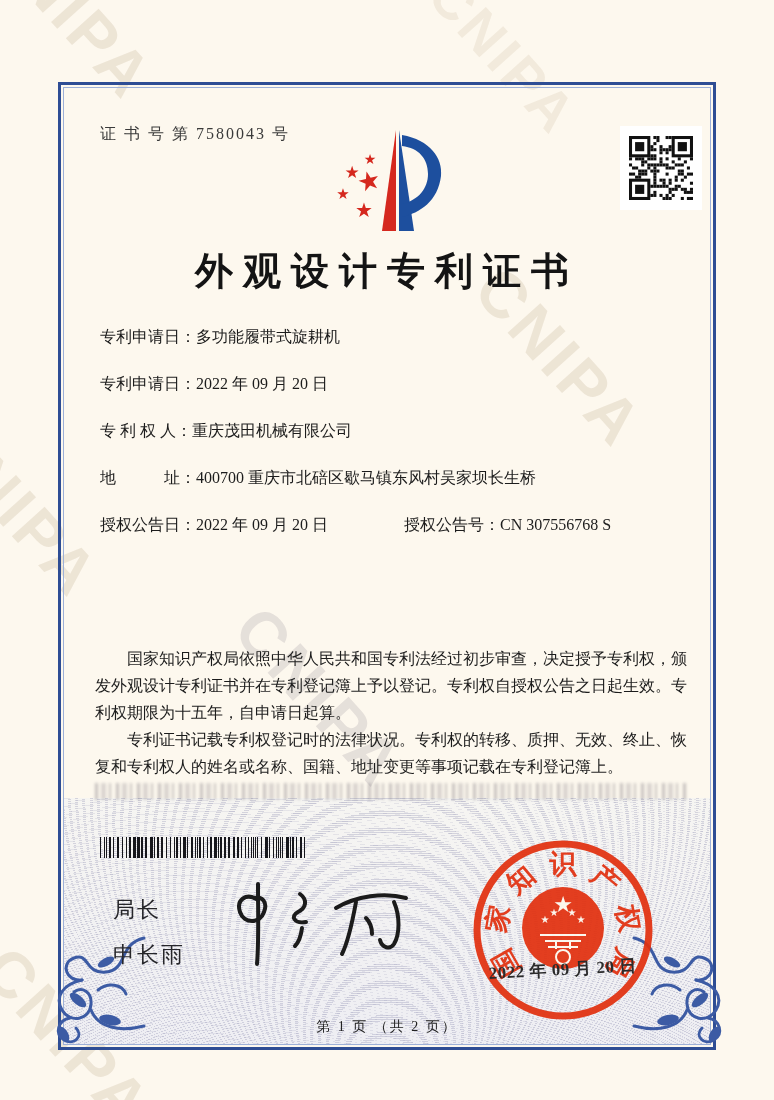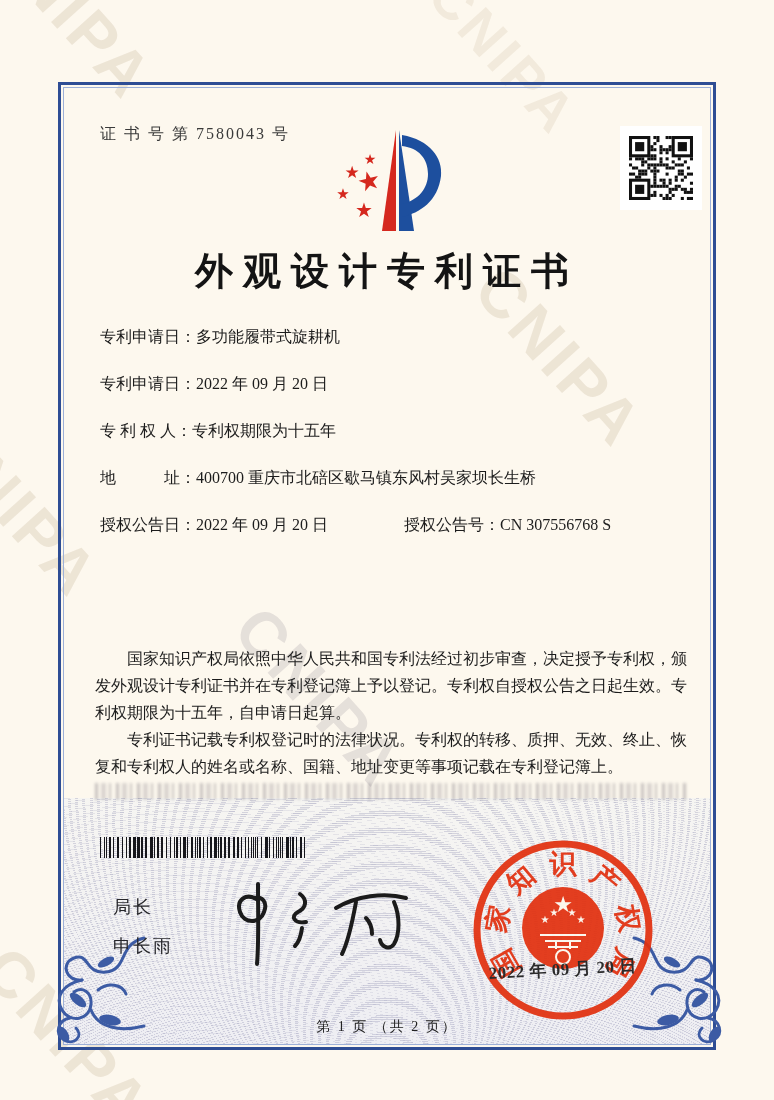--- a/index.html
+++ b/index.html
@@ -54,21 +54,21 @@
   .pair1{display:inline-block;width:300px;}
 
   .paras{position:absolute;left:95px;top:645px;width:592px;z-index:3;color:#1c1c1c;}
   .paras p{margin:0;font-size:16px;line-height:27px;text-indent:2em;text-align:justify;}
 
   .barcode{position:absolute;left:100px;top:837px;height:21px;z-index:3;display:flex;align-items:stretch;}
   .barcode i{display:block;background:#17171c;}
   .barcode s{display:block;}
 
   .signblock{position:absolute;left:113px;top:895px;z-index:4;color:#26262a;
-             font-family:"Liberation Sans","DejaVu Sans",sans-serif;font-size:18px;}
+             font-family:"Liberation Sans","DejaVu Sans",sans-serif;font-size:22px;}
   .signblock div{margin-bottom:15px;letter-spacing:2px;}
   .signature{position:absolute;left:228px;top:872px;z-index:4;}
 
   .seal{position:absolute;left:468px;top:835px;z-index:5;}
 
   .pageinfo{position:absolute;left:0;width:774px;top:1018px;text-align:center;z-index:3;
             font-size:14px;letter-spacing:2px;color:#222;}
   .contstrip{position:absolute;left:287px;top:1055px;width:182px;height:37px;background:#fff;
              z-index:3;display:flex;align-items:center;justify-content:center;
              font-size:15px;letter-spacing:1px;color:#1c1c1c;}
@@ -281,21 +281,21 @@
   <h1 class="title" style="margin:0">外观设计专利证书</h1>
 
   <div class="fields">
     <div class="row">
       <span class="lbl">专利申请日：</span><span>多功能履带式旋耕机</span>
     </div>
     <div class="row">
       <span class="lbl">专利申请日：</span><span>2022 年 09 月 20 日</span>
     </div>
     <div class="row">
-      <span class="lbl">专 利 权 人：</span><span>专利权期限为十五年</span>
+      <span class="lbl">专 利 权 人：</span><span>重庆茂田机械有限公司</span>
     </div>
     <div class="row">
       <span class="lbl">地　　　址：</span><span>400700 重庆市北碚区歇马镇东风村吴家坝长生桥</span>
     </div>
     <div class="row">
       <span class="pair1"><span class="lbl">授权公告日：</span><span>2022 年 09 月 20 日</span></span>
       <span class="lbl">授权公告号：</span><span>CN 307556768 S</span>
     </div>
   </div>
 

